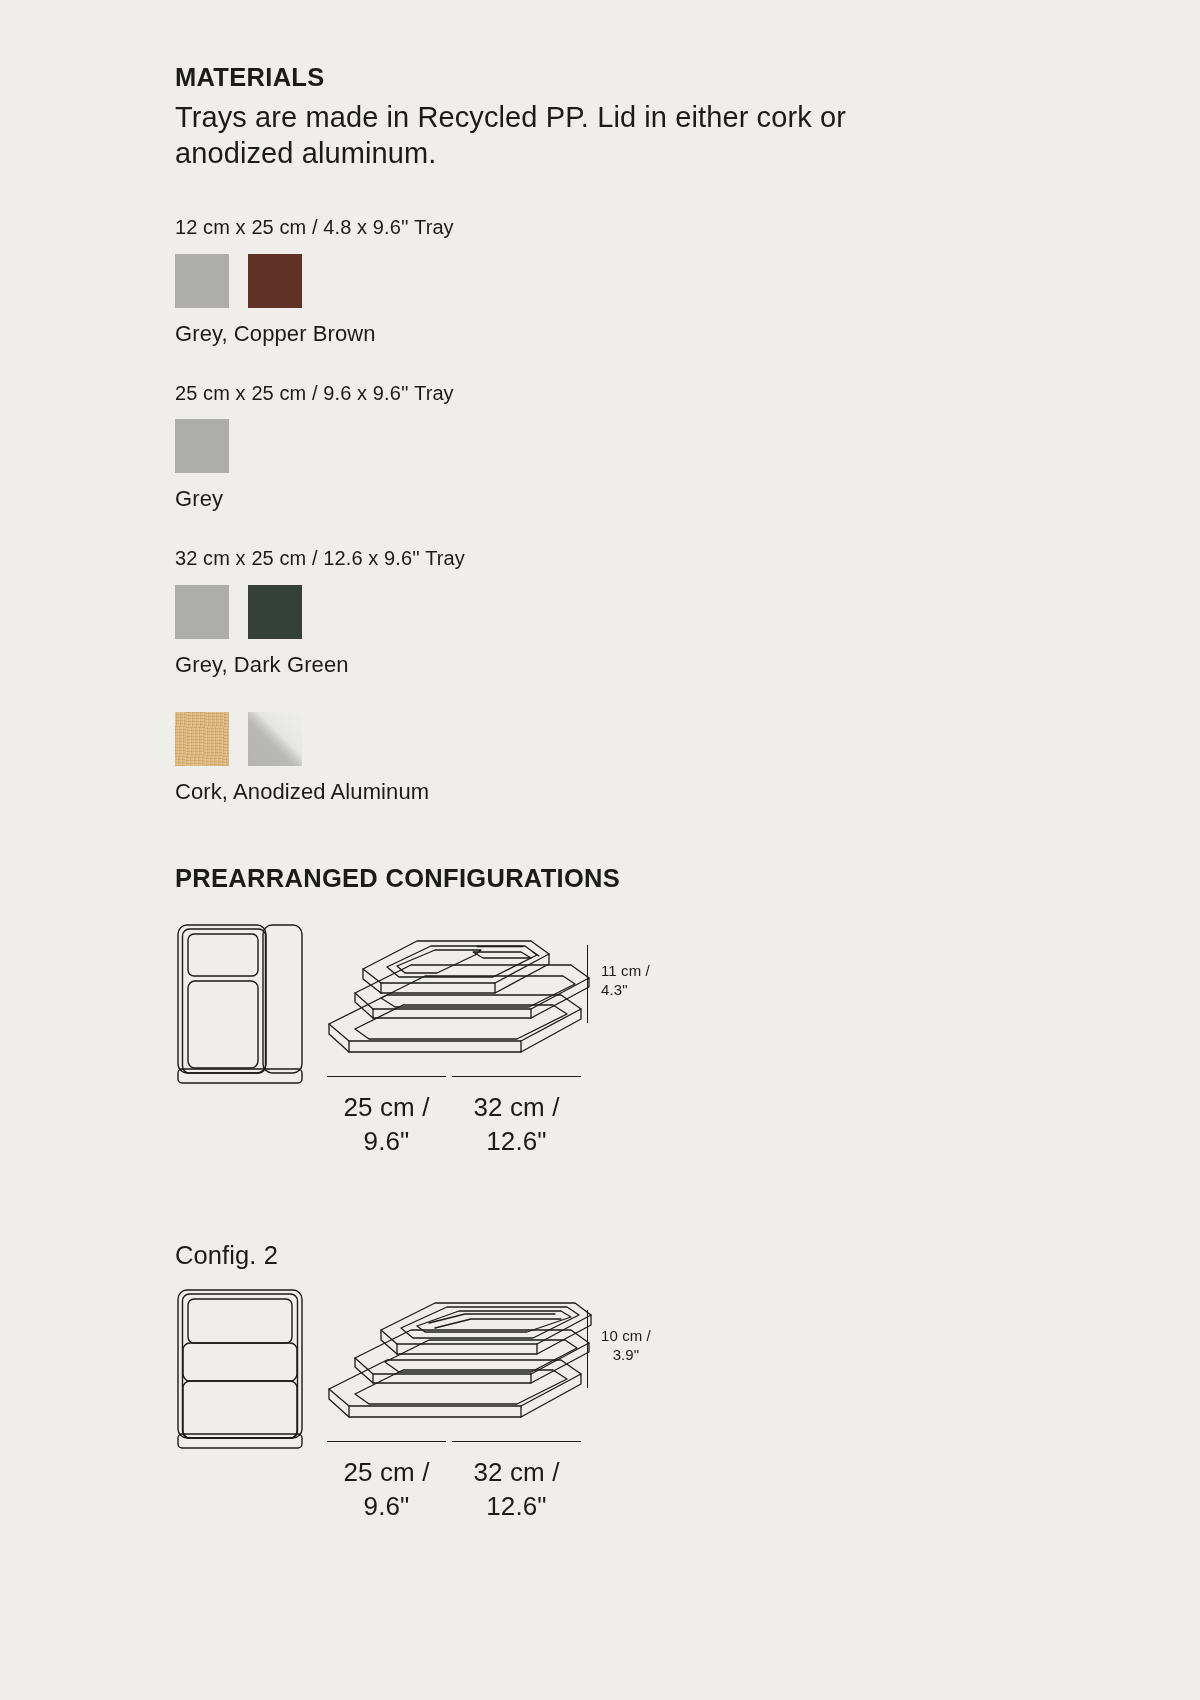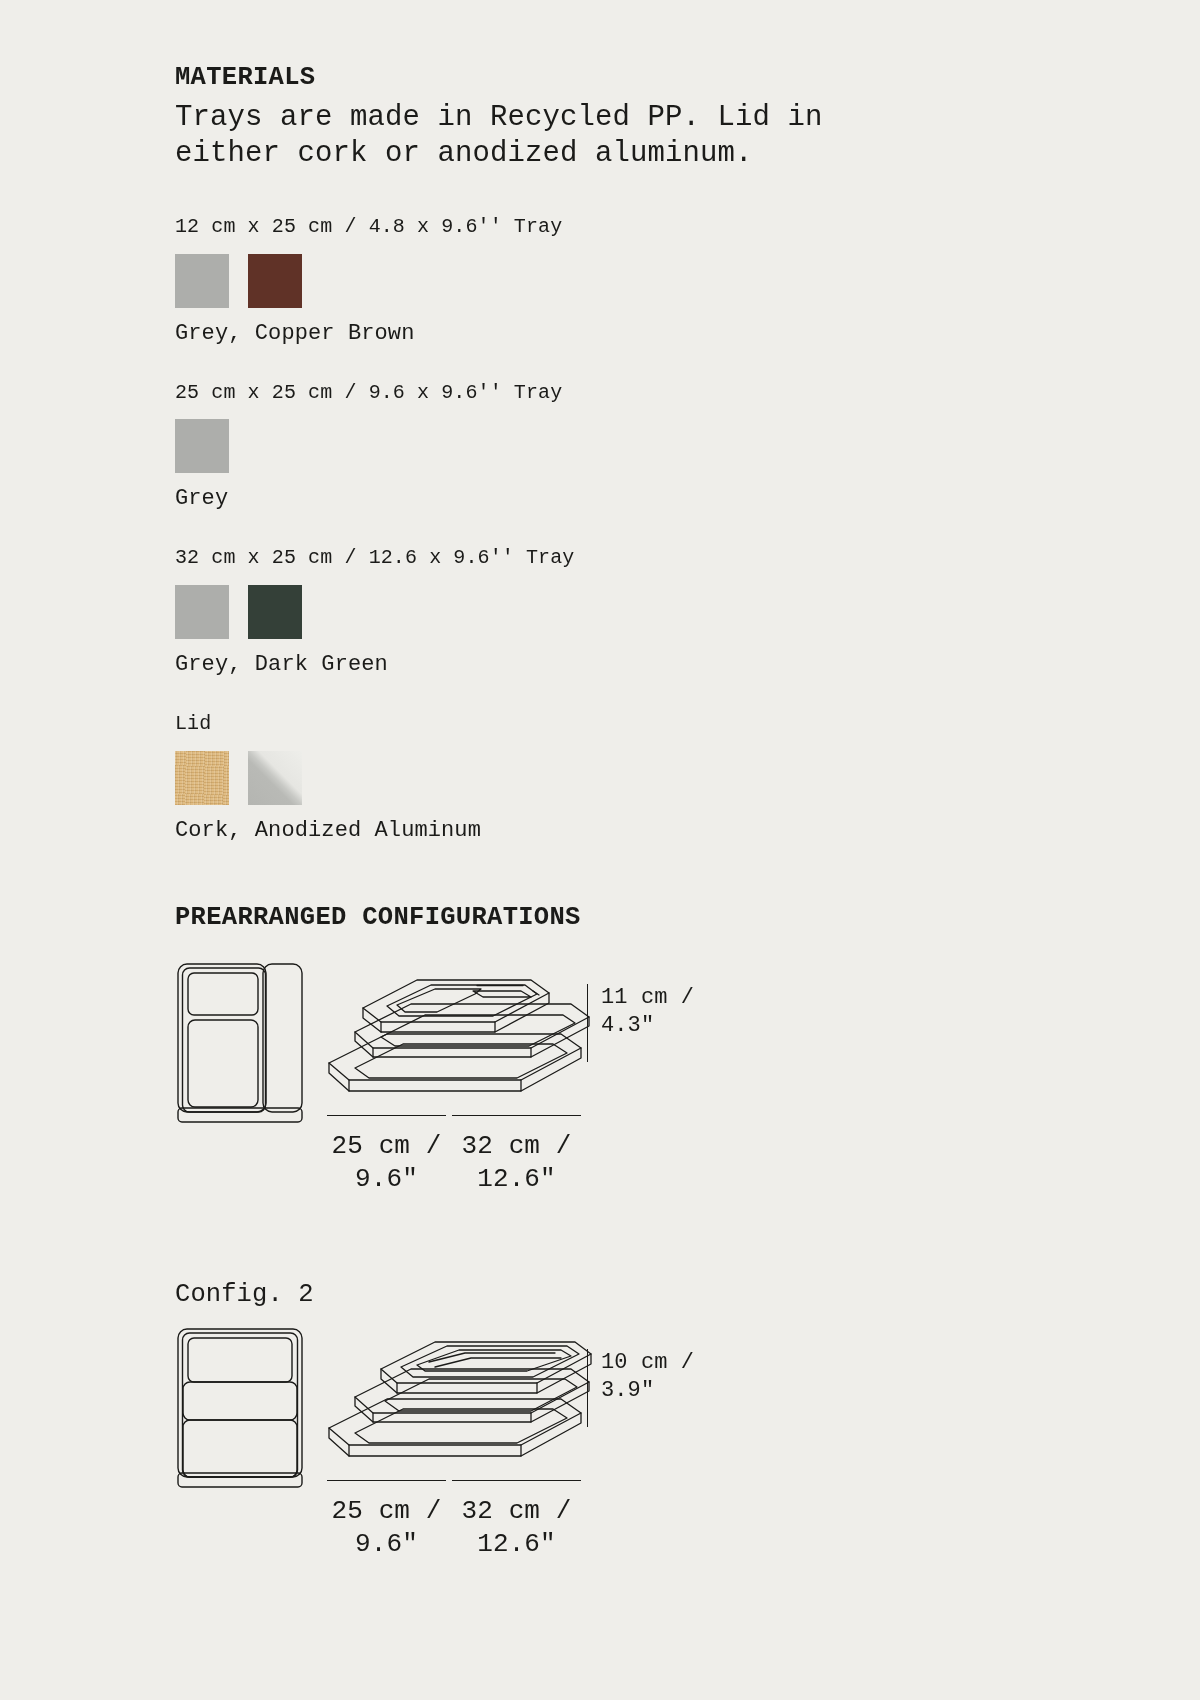--- a/index.html
+++ b/index.html
@@ -13,21 +13,20 @@
     font-family: "Liberation Sans", sans-serif;
     color: #1b1b19;
     overflow: hidden;
   }
   .page {
     position: relative;
     width: 988px;
     height: 1700px;
     box-sizing: border-box;
     padding: 62px 0 14px 175px;
-    font-family: Liberation Mono, monospace;
   }
 
   
   .section-head {
     font-size: 25.5px;
     font-weight: 700;
     letter-spacing: 0.3px;
     line-height: 1.25;
     margin: 0 0 6px 0;
   }
@@ -114,24 +113,25 @@
     position: absolute;
     display: flex;
     align-items: flex-start;
     gap: 13px;
   }
   .dim-rule-v {
     width: 1px;
     background: #1b1b19;
   }
   .dim-text {
-    font-size: 22px;
+    font-size: 15px;
     line-height: 1.28;
     letter-spacing: 0.1px;
     white-space: pre-line;
+    margin-top: 16px;
   }
   .dim-bottom {
     position: absolute;
     display: flex;
   }
   .dim-seg {
     display: flex;
     flex-direction: column;
     align-items: center;
   }
@@ -181,21 +181,20 @@
     <div class="option-group">
       <p class="opt-title">32 cm x 25 cm / 12.6 x 9.6'' Tray</p>
       <div class="swatch-row">
         <span class="swatch" style="background:#adaeab"></span>
         <span class="swatch" style="background:#344038"></span>
       </div>
       <p class="opt-colors">Grey, Dark Green</p>
     </div>
 
     <div class="option-group">
-      <p class="opt-title">Lid</p>
       <div class="swatch-row">
         <span class="swatch swatch-cork"></span>
         <span class="swatch swatch-alu"></span>
       </div>
       <p class="opt-colors">Cork, Anodized Aluminum</p>
     </div>
   </section>
 
   <section>
     <h2 class="section-head prearranged-head">PREARRANGED CONFIGURATIONS</h2>
@@ -326,21 +325,21 @@
 
               <path d="M76 42 L122 21 L242 21 L254 29 L208 52 L88 52 Z"></path>
 
               <path d="M92 40 L134 25 L236 25 L246 31 L202 46 L100 46 Z"></path>
               <path d="M104 37 L140 28 L230 28"></path>
               <path d="M110 42 L146 33 L236 33"></path>
             </g>
           </svg>
         </div>
 
-        <div class="dim-height" style="left:412px; top:24px;">
+        <div class="dim-height" style="left:412px; top:24px;text-align:center;">
           <div class="dim-rule-v" style="height:78px;"></div>
           <span class="dim-text">10 cm /
 3.9"</span>
         </div>
 
         <div class="dim-bottom" style="left:152px; top:155px;">
           <div class="dim-seg" style="width:119px;">
             <div class="dim-rule-h"></div>
             <span class="dim-seg-label">25 cm /
 9.6"</span>

